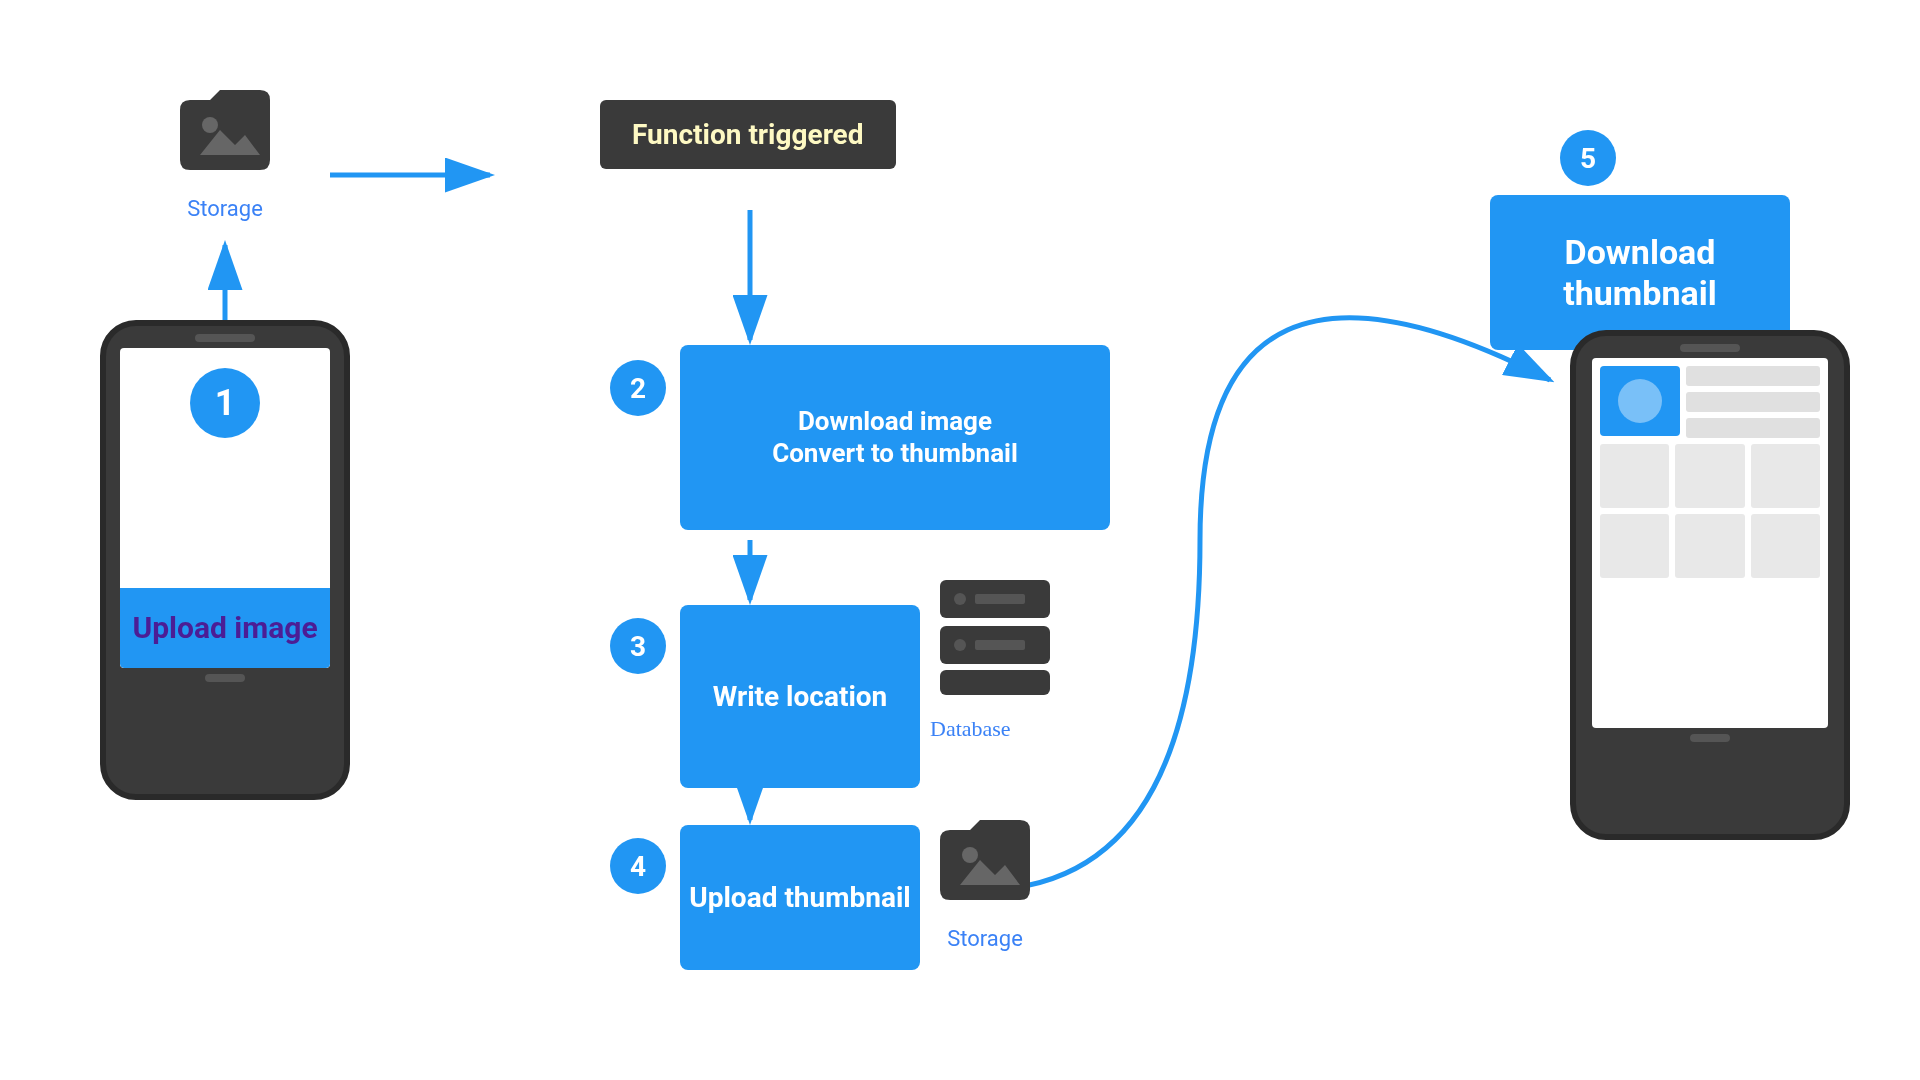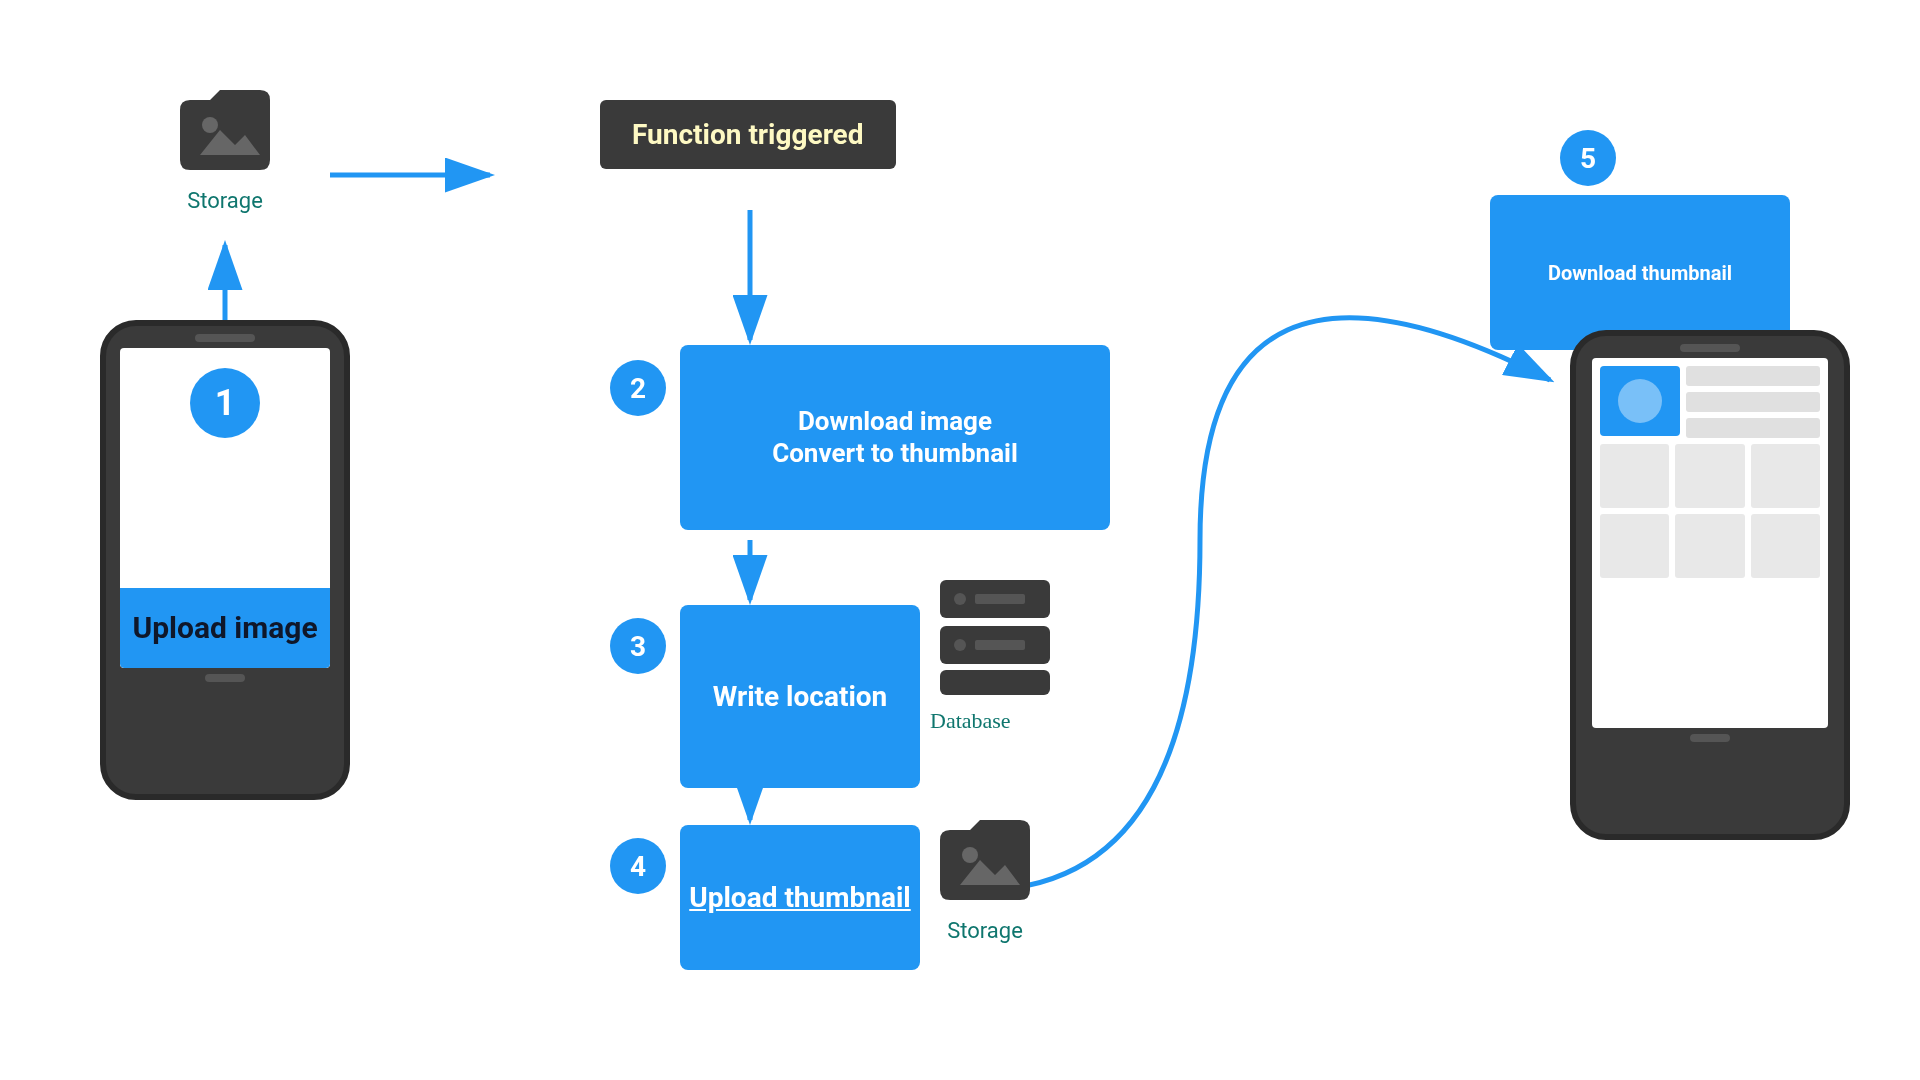--- a/index.html
+++ b/index.html
@@ -140,22 +140,22 @@
       background: #3a3a3a;
       color: #fef9c3;
       font-weight: 700;
       font-size: 28px;
       padding: 18px 32px;
       border-radius: 6px;
     }
 
     .icon-label {
       font-size: 22px;
-      color: #0f766e;
-      margin-top: 8px;
+      color: #3b82f6;
+      margin-top: 16px;
       text-align: center;
     }
 
     
     .phone-screen-content {
       padding: 8px;
     }
     .screen-row-top {
       display: flex;
       gap: 6px;
@@ -247,21 +247,21 @@
 
   <div class="phone phone-left">
     <div class="phone-speaker"></div>
     <div class="phone-screen" style="height:320px; width:210px; margin: 0 auto;">
 
       <div style="position:relative; height:100%; display:flex; flex-direction:column; align-items:center; justify-content:flex-end;">
         <div style="position:absolute; top:20px; left:50%; transform:translateX(-50%); width:70px; height:70px; background:#2196F3; border-radius:50%; display:flex; align-items:center; justify-content:center; font-size:36px; font-weight:700; color:white; z-index:5;">
           <span>1</span>
         </div>
         <div style="width:100%; background:#2196F3; padding:22px 10px; text-align:center; border-radius:0 0 4px 4px;">
-          <span style="color:#0f172a; font-size:30px; font-weight:700; line-height:1.2;">Upload image</span>
+          <span style="color:#4c1d95; font-size:30px; font-weight:700; line-height:1.2;">Upload image</span>
         </div>
       </div>
     </div>
     <div class="phone-button"></div>
   </div>
 
   <div class="step-circle" style="left: 610px; top: 360px;">
     <span>2</span>
   </div>
   <div class="action-box" style="left: 680px; top: 345px; width: 430px; height: 185px; font-size: 26px;">
@@ -288,36 +288,36 @@
       <circle cx="30" cy="75" r="6" fill="#555"></circle>
       <rect x="45" y="70" width="50" height="10" rx="2" fill="#555"></rect>
     </svg>
     <span class="icon-label">Database</span>
   </div>
 
   <div class="step-circle" style="left: 610px; top: 838px;">
     <span>4</span>
   </div>
   <div class="action-box" style="left: 680px; top: 825px; width: 240px; height: 145px; font-size: 28px;">
-    <span style="white-space:pre-line;text-decoration:underline;">Upload thumbnail</span>
+    <span style="white-space:pre-line;">Upload thumbnail</span>
   </div>
 
   <div class="storage-icon" style="left: 930px; top: 810px;">
     <svg width="110" height="100" viewBox="0 0 110 100">
       <path d="M10,30 Q10,20 20,20 L40,20 L50,10 L90,10 Q100,10 100,20 L100,80 Q100,90 90,90 L20,90 Q10,90 10,80 Z" fill="#3a3a3a"></path>
       <polygon points="30,75 50,50 65,65 75,55 90,75" fill="#666"></polygon>
       <circle cx="40" cy="45" r="8" fill="#666"></circle>
     </svg>
     <span class="icon-label">Storage</span>
   </div>
 
   <div class="step-circle" style="left: 1560px; top: 130px;">
     <span>5</span>
   </div>
-  <div class="action-box" style="left: 1490px; top: 195px; width: 300px; height: 155px; font-size: 20px;">
+  <div class="action-box" style="left: 1490px; top: 195px; width: 300px; height: 155px; font-size: 34px;">
     <span style="white-space:pre-line;">Download thumbnail</span>
   </div>
 
   <div class="phone phone-right">
     <div class="phone-speaker"></div>
     <div class="phone-screen" style="height:370px; width:236px; margin: 0 auto;">
       <div class="phone-screen-content">
         <div class="screen-row-top">
           <div class="screen-blue-box">
             <div class="screen-blue-circle"></div>

